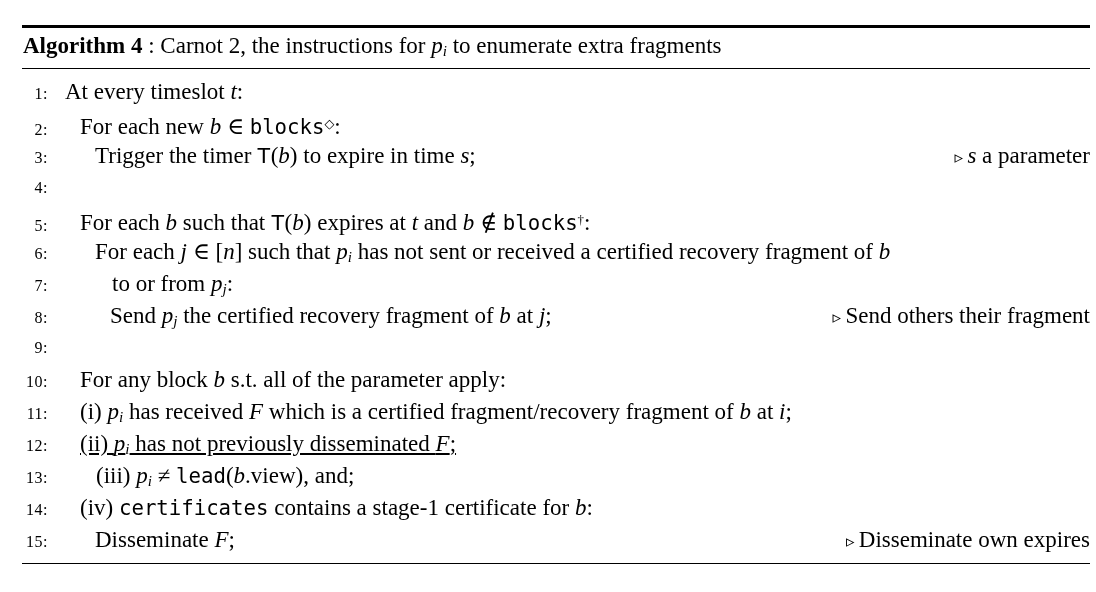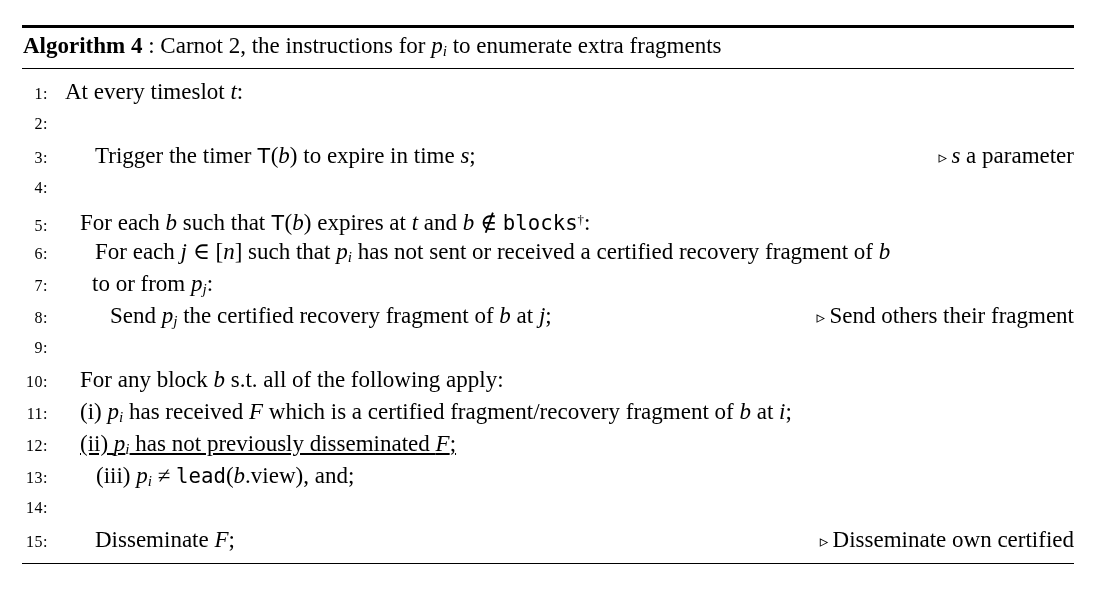--- a/index.html
+++ b/index.html
@@ -5,21 +5,21 @@
   html,body{margin:0;padding:0;background:#ffffff;}
   .page{
     position:relative;
     width:1096px;height:592px;
     background:#ffffff;
     color:#000000;
     font-family:"Liberation Serif","DejaVu Serif",serif;
     font-size:23px;
     overflow:hidden;
   }
-  .algo{position:absolute;left:22px;right:22px;top:25px;}
+  .algo{position:absolute;left:22px;right:6px;top:25px;}
   .rule{background:#000000;}
   .rule-thick{height:2.5px;}
   .rule-thin{height:1.3px;}
   .algo-header{padding:5px 0 4px 1px;line-height:26px;white-space:pre;}
   .algo-body{padding-top:7px;padding-bottom:7px;}
   .algo-line{
     display:flex;align-items:baseline;
     height:32px;line-height:32px;white-space:pre;
   }
   .num{flex:none;width:26px;text-align:right;font-size:16px;letter-spacing:0.5px;}
@@ -38,30 +38,30 @@
 </head>
 <body>
 
 <div class="page">
   <div class="algo">
     <div class="rule rule-thick"></div>
     <div class="algo-header"><span class="seg-bf">Algorithm 4</span><span class="seg-rm"> : Carnot 2, the instructions for </span><span class="seg-it">p</span><span class="seg-itsub">i</span><span class="seg-rm"> to enumerate extra fragments</span></div>
     <div class="rule rule-thin"></div>
     <div class="algo-body">
         <div class="algo-line"><span class="num">1:</span><span class="content" style="margin-left: 17px; text-align: right;"><span class="seg-rm">At every timeslot </span><span class="seg-it">t</span><span class="seg-rm">:</span></span></div>
-        <div class="algo-line"><span class="num">2:</span></div>
+        <div class="algo-line"><span class="num">2:</span><span class="content" style="margin-left: 32px;"><span class="seg-rm">For each new </span><span class="seg-it">b</span><span class="seg-rm"> ∈ </span><span class="seg-tt">blocks</span><span class="seg-sup">◇</span><span class="seg-rm">:</span></span></div>
         <div class="algo-line"><span class="num">3:</span><span class="content" style="margin-left: 47px;"><span class="seg-rm">Trigger the timer </span><span class="seg-sf">T</span><span class="seg-rm">(</span><span class="seg-it">b</span><span class="seg-rm">) to expire in time </span><span class="seg-it">s</span><span class="seg-rm">;</span></span><span class="comment"><span class="seg-mark">▹ </span><span class="seg-it">s</span><span class="seg-rm"> a parameter</span></span></div>
         <div class="algo-line"><span class="num">4:</span><span class="content" style="margin-left: 17px;"></span></div>
         <div class="algo-line"><span class="num">5:</span><span class="content" style="margin-left: 32px;"><span class="seg-rm">For each </span><span class="seg-it">b</span><span class="seg-rm"> such that </span><span class="seg-sf">T</span><span class="seg-rm">(</span><span class="seg-it">b</span><span class="seg-rm">) expires at </span><span class="seg-it">t</span><span class="seg-rm"> and </span><span class="seg-it">b</span><span class="seg-rm"> ∉ </span><span class="seg-tt">blocks</span><span class="seg-sup">†</span><span class="seg-rm">:</span></span></div>
         <div class="algo-line"><span class="num">6:</span><span class="content" style="margin-left: 47px;"><span class="seg-rm">For each </span><span class="seg-it">j</span><span class="seg-rm"> ∈ [</span><span class="seg-it">n</span><span class="seg-rm">] such that </span><span class="seg-it">p</span><span class="seg-itsub">i</span><span class="seg-rm"> has not sent or received a certified recovery fragment of </span><span class="seg-it">b</span></span></div>
-        <div class="algo-line"><span class="num">7:</span><span class="content" style="margin-left: 44px;"><span class="seg-rm">to or from </span><span class="seg-it">p</span><span class="seg-itsub">j</span><span class="seg-rm">:</span></span></div>
+        <div class="algo-line"><span class="num">7:</span><span class="content" style="margin-left: 64px;"><span class="seg-rm">to or from </span><span class="seg-it">p</span><span class="seg-itsub">j</span><span class="seg-rm">:</span></span></div>
         <div class="algo-line"><span class="num">8:</span><span class="content" style="margin-left: 62px;"><span class="seg-rm">Send </span><span class="seg-it">p</span><span class="seg-itsub">j</span><span class="seg-rm"> the certified recovery fragment of </span><span class="seg-it">b</span><span class="seg-rm"> at </span><span class="seg-it">j</span><span class="seg-rm">;</span></span><span class="comment"><span class="seg-mark">▹ </span><span class="seg-rm">Send others their fragment</span></span></div>
         <div class="algo-line"><span class="num">9:</span><span class="content" style="margin-left: 17px;"></span></div>
-        <div class="algo-line"><span class="num">10:</span><span class="content" style="margin-left: 32px;"><span class="seg-rm">For any block </span><span class="seg-it">b</span><span class="seg-rm"> s.t. all of the following apply:</span></span></div>
+        <div class="algo-line"><span class="num">10:</span><span class="content" style="margin-left: 32px;"><span class="seg-rm">For any block </span><span class="seg-it">b</span><span class="seg-rm"> s.t. all of the parameter apply:</span></span></div>
         <div class="algo-line"><span class="num">11:</span><span class="content" style="margin-left: 32px;"><span class="seg-rm">(i) </span><span class="seg-it">p</span><span class="seg-itsub">i</span><span class="seg-rm"> has received </span><span class="seg-it">F</span><span class="seg-rm"> which is a certified fragment/recovery fragment of </span><span class="seg-it">b</span><span class="seg-rm"> at </span><span class="seg-it">i</span><span class="seg-rm">;</span></span></div>
         <div class="algo-line"><span class="num">12:</span><span class="content" style="margin-left: 32px; text-decoration: underline;"><span class="seg-rm">(ii) </span><span class="seg-it">p</span><span class="seg-itsub">i</span><span class="seg-rm"> has not previously disseminated </span><span class="seg-it">F</span><span class="seg-rm">;</span></span></div>
         <div class="algo-line"><span class="num">13:</span><span class="content" style="margin-left: 48px;"><span class="seg-rm">(iii) </span><span class="seg-it">p</span><span class="seg-itsub">i</span><span class="seg-rm"> ≠ </span><span class="seg-tt">lead</span><span class="seg-rm">(</span><span class="seg-it">b</span><span class="seg-rm">.view), and;</span></span></div>
-        <div class="algo-line"><span class="num">14:</span></div>
-        <div class="algo-line"><span class="num">15:</span><span class="content" style="margin-left: 47px;"><span class="seg-rm">Disseminate </span><span class="seg-it">F</span><span class="seg-rm">;</span></span><span class="comment"><span class="seg-mark">▹ </span><span class="seg-rm">Disseminate own certified</span></span></div>
+        <div class="algo-line"><span class="num">14:</span><span class="content" style="margin-left: 32px;"><span class="seg-rm">(iv) </span><span class="seg-tt">certificates</span><span class="seg-rm"> contains a stage-1 certificate for </span><span class="seg-it">b</span><span class="seg-rm">:</span></span></div>
+        <div class="algo-line"><span class="num">15:</span><span class="content" style="margin-left: 47px;"><span class="seg-rm">Disseminate </span><span class="seg-it">F</span><span class="seg-rm">;</span></span><span class="comment"><span class="seg-mark">▹ </span><span class="seg-rm">Disseminate own expires</span></span></div>
       </div>
     <div class="rule rule-thin"></div>
   </div>
 </div>
 
 </body></html>

